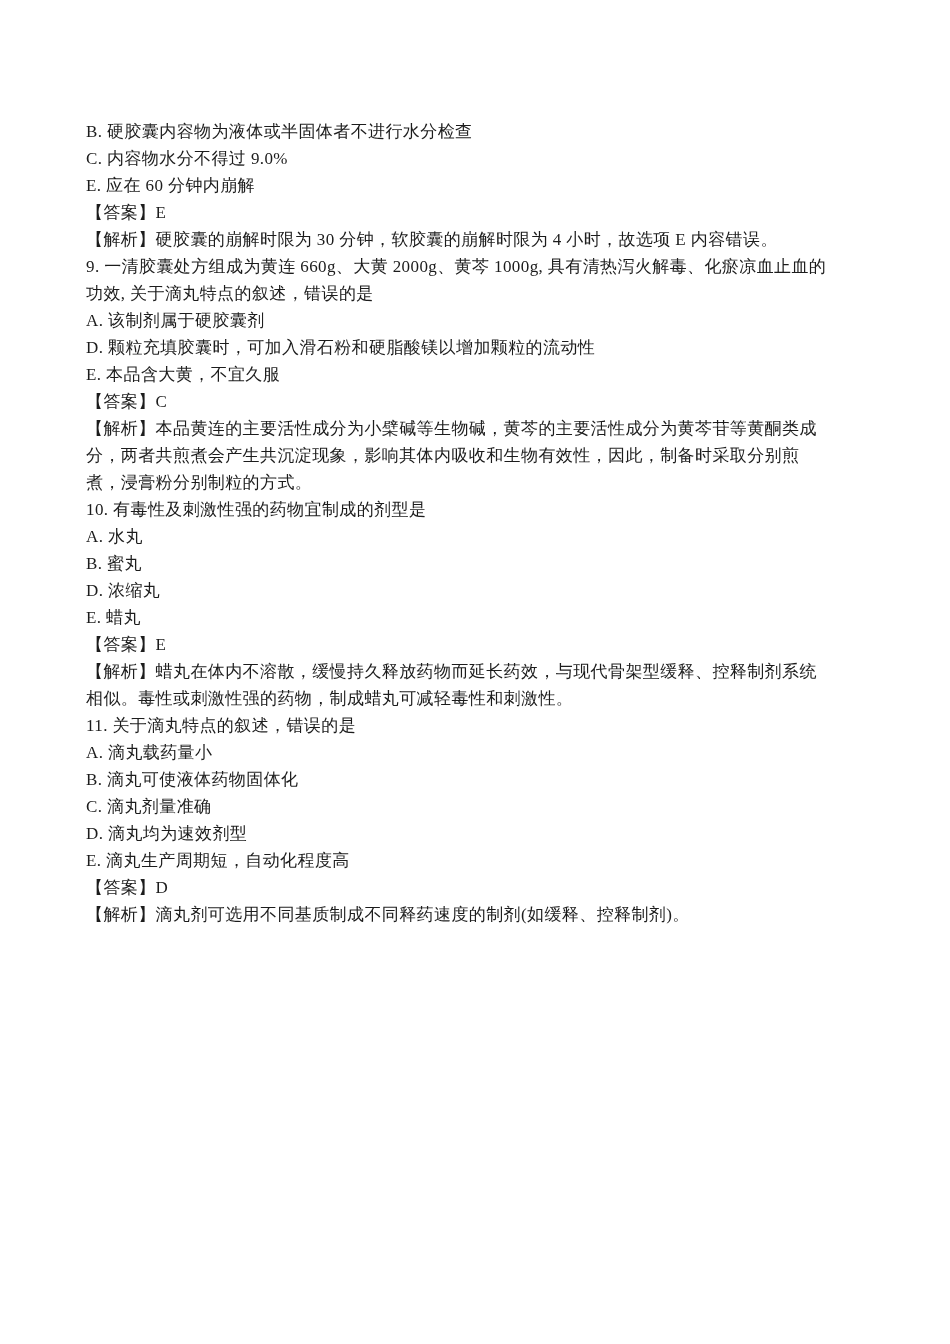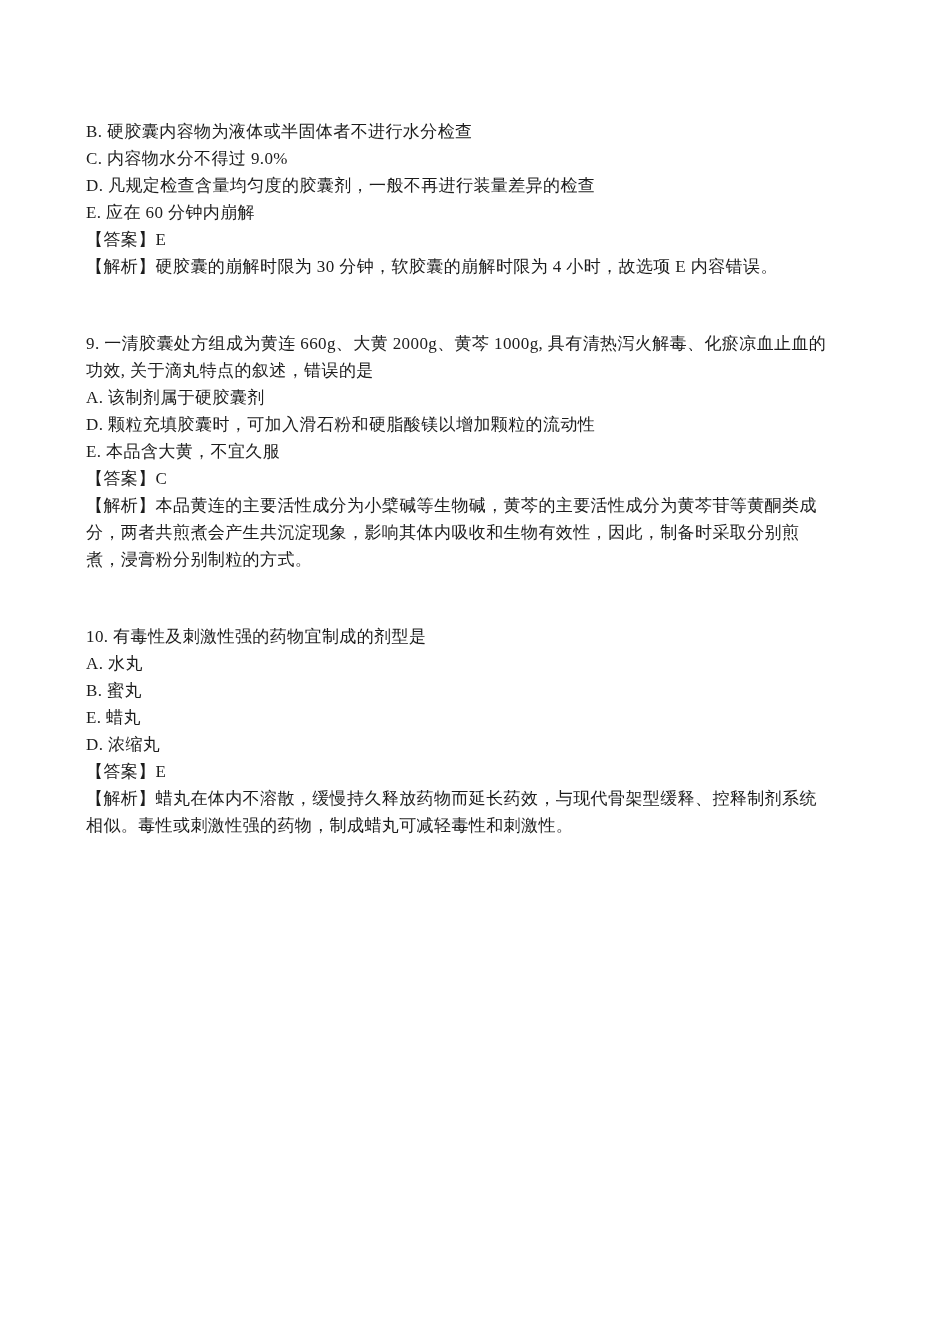--- a/index.html
+++ b/index.html
@@ -15,39 +15,38 @@
     overflow: hidden;
     font-family: "Liberation Serif", "DejaVu Serif", serif;
   }
   .content {
     position: absolute;
     left: 86px;
     top: 118px;
     width: 810px;
   }
   .block { margin: 0; }
-  .block + .block { margin-top: 50px; }
+  .block + .block { }
   .line {
     font-size: 17px;
     line-height: 27px;
     letter-spacing: 0.4px;
     color: #1c1c1c;
     white-space: pre;
   }
 </style>
 </head>
 <body>
 
 <div class="page">
   <div class="content">
 
     <div class="block">
       <div class="line">B. 硬胶囊内容物为液体或半固体者不进行水分检查</div>
       <div class="line">C. 内容物水分不得过 9.0%</div>
-      <div class="line">D. 凡规定检查含量均匀度的胶囊剂，一般不再进行装量差异的检查</div>
       <div class="line">E. 应在 60 分钟内崩解</div>
       <div class="line">【答案】E</div>
       <div class="line">【解析】硬胶囊的崩解时限为 30 分钟，软胶囊的崩解时限为 4 小时，故选项 E 内容错误。</div>
     </div>
 
     <div class="block">
       <div class="line">9. 一清胶囊处方组成为黄连 660g、大黄 2000g、黄芩 1000g, 具有清热泻火解毒、化瘀凉血止血的</div>
       <div class="line">功效, 关于滴丸特点的叙述，错误的是</div>
       <div class="line">A. 该制剂属于硬胶囊剂</div>
       <div class="line">D. 颗粒充填胶囊时，可加入滑石粉和硬脂酸镁以增加颗粒的流动性</div>
@@ -55,22 +54,32 @@
       <div class="line">【答案】C</div>
       <div class="line">【解析】本品黄连的主要活性成分为小檗碱等生物碱，黄芩的主要活性成分为黄芩苷等黄酮类成</div>
       <div class="line">分，两者共煎煮会产生共沉淀现象，影响其体内吸收和生物有效性，因此，制备时采取分别煎</div>
       <div class="line">煮，浸膏粉分别制粒的方式。</div>
     </div>
 
     <div class="block">
       <div class="line">10. 有毒性及刺激性强的药物宜制成的剂型是</div>
       <div class="line">A. 水丸</div>
       <div class="line">B. 蜜丸</div>
+      <div class="line">D. 浓缩丸</div>
       <div class="line">E. 蜡丸</div>
-      <div class="line">D. 浓缩丸</div>
       <div class="line">【答案】E</div>
       <div class="line">【解析】蜡丸在体内不溶散，缓慢持久释放药物而延长药效，与现代骨架型缓释、控释制剂系统</div>
       <div class="line">相似。毒性或刺激性强的药物，制成蜡丸可减轻毒性和刺激性。</div>
     </div>
 
+    <div class="block">
+      <div class="line">11. 关于滴丸特点的叙述，错误的是</div>
+      <div class="line">A. 滴丸载药量小</div>
+      <div class="line">B. 滴丸可使液体药物固体化</div>
+      <div class="line">C. 滴丸剂量准确</div>
+      <div class="line">D. 滴丸均为速效剂型</div>
+      <div class="line">E. 滴丸生产周期短，自动化程度高</div>
+      <div class="line">【答案】D</div>
+      <div class="line">【解析】滴丸剂可选用不同基质制成不同释药速度的制剂(如缓释、控释制剂)。</div>
+    </div>
 
   </div>
 </div>
 
 </body></html>

